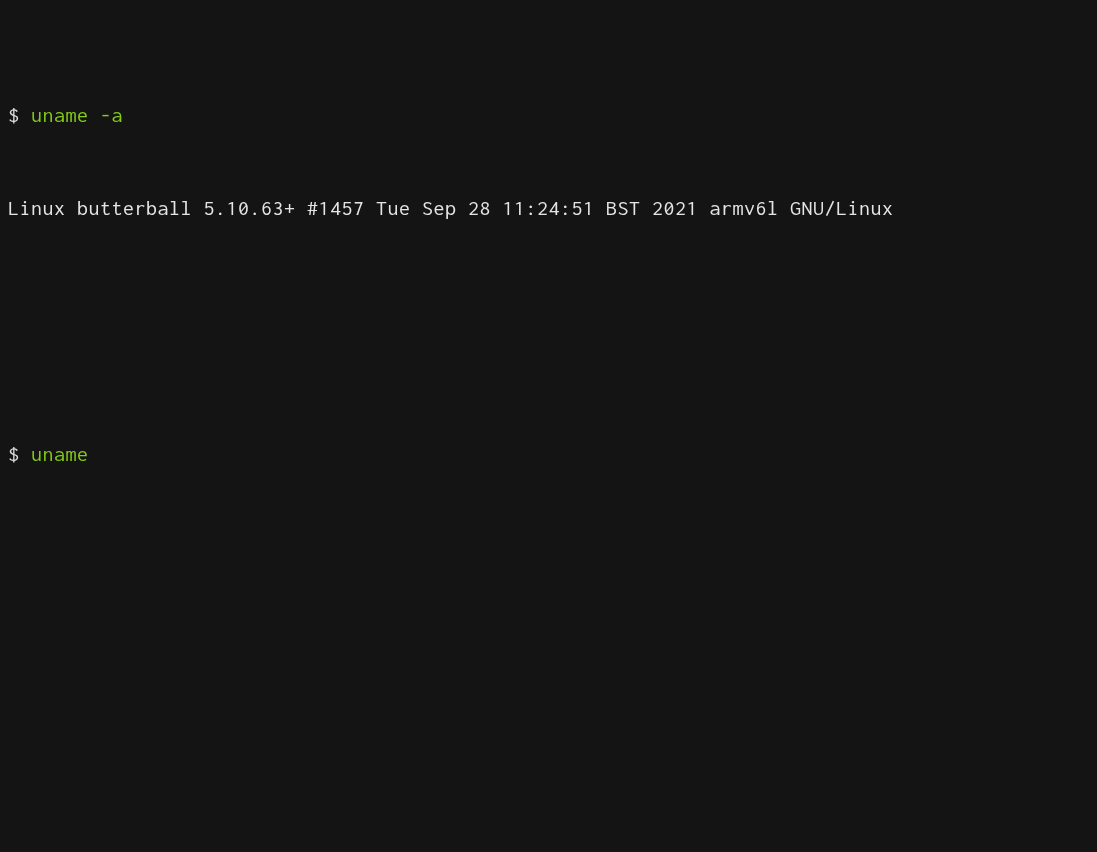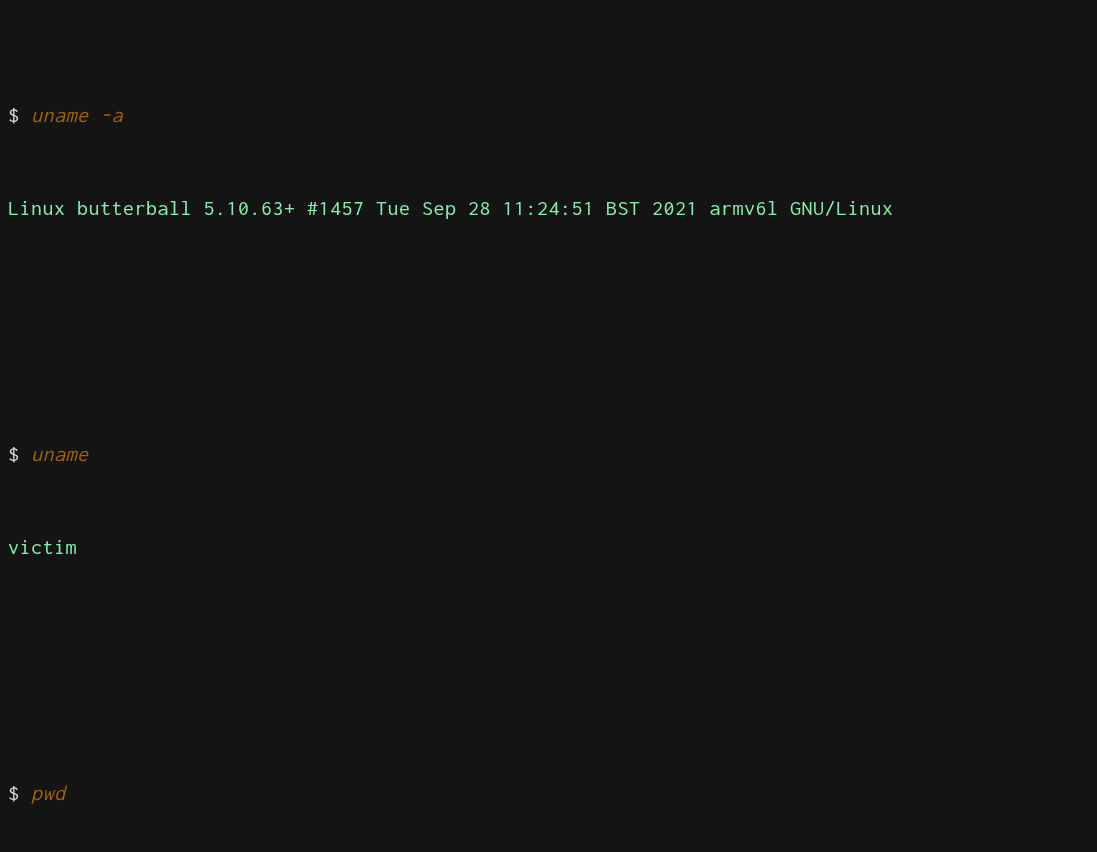--- a/index.html
+++ b/index.html
@@ -29,44 +29,41 @@
       display: block;
     }
     .blank-line {
       display: block;
       height: 1.4em;
     }
     .prompt-symbol {
       color: #dcdcdc;
     }
     .command-text {
-      color: #a16207;
-      font-style: italic;
+      color: #84cc16;
     }
     .output-text {
-      color: #86efac;
+      color: #e5e5e5;
       text-align: center;
     }
   </style>
 </head>
 <body>
 
 <div class="terminal">
   
   <span class="prompt-line"><span class="prompt-symbol">$ </span><span class="command-text">uname -a</span></span>
   <span class="output-line"><span class="output-text">Linux butterball 5.10.63+ #1457 Tue Sep 28 11:24:51 BST 2021 armv6l GNU/Linux</span></span>
   <span class="blank-line"></span>
 
   
   <span class="prompt-line"><span class="prompt-symbol">$ </span><span class="command-text">uname</span></span>
-  <span class="output-line"><span class="output-text">victim</span></span>
   <span class="blank-line"></span>
 
   
-  <span class="prompt-line"><span class="prompt-symbol">$ </span><span class="command-text">pwd</span></span>
   
   
 
   
   
   
   
   
   
   

